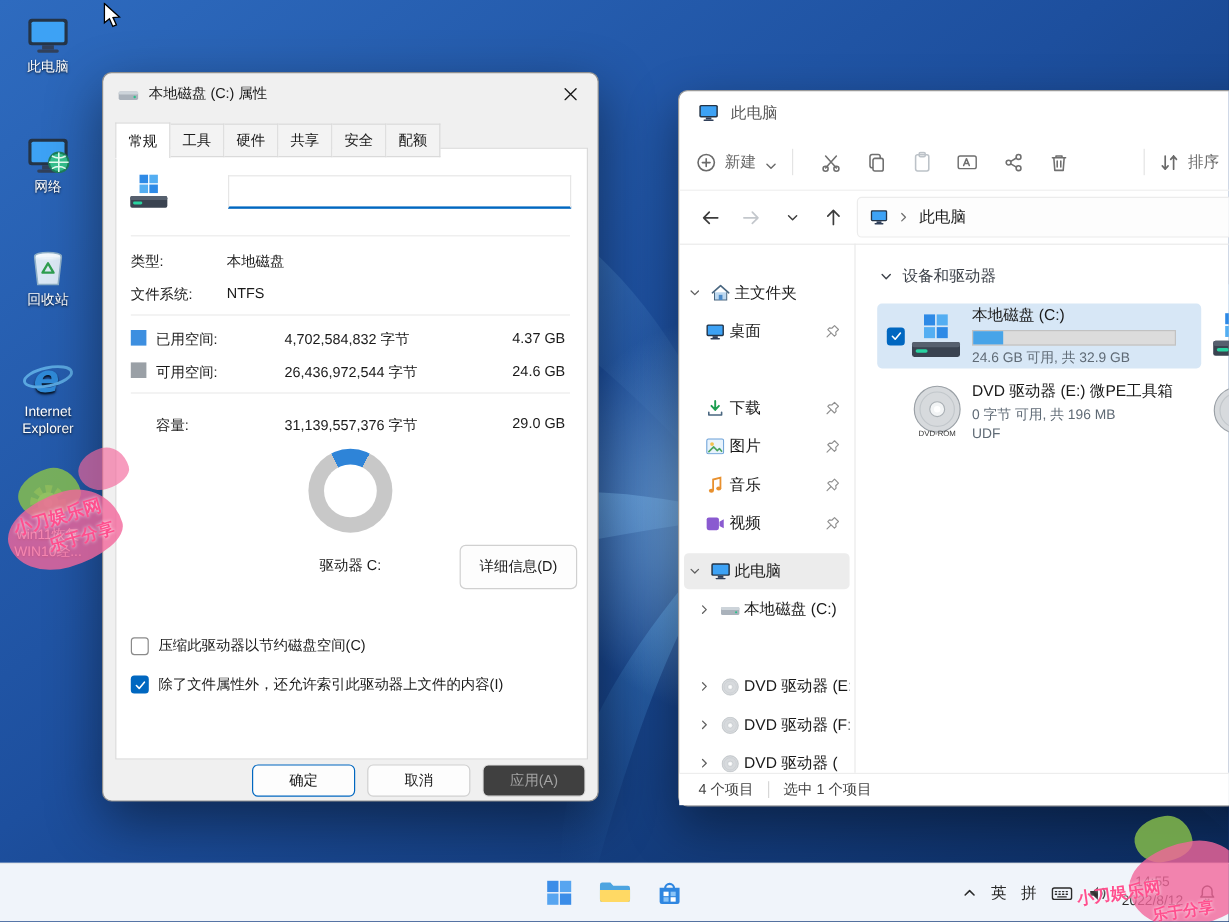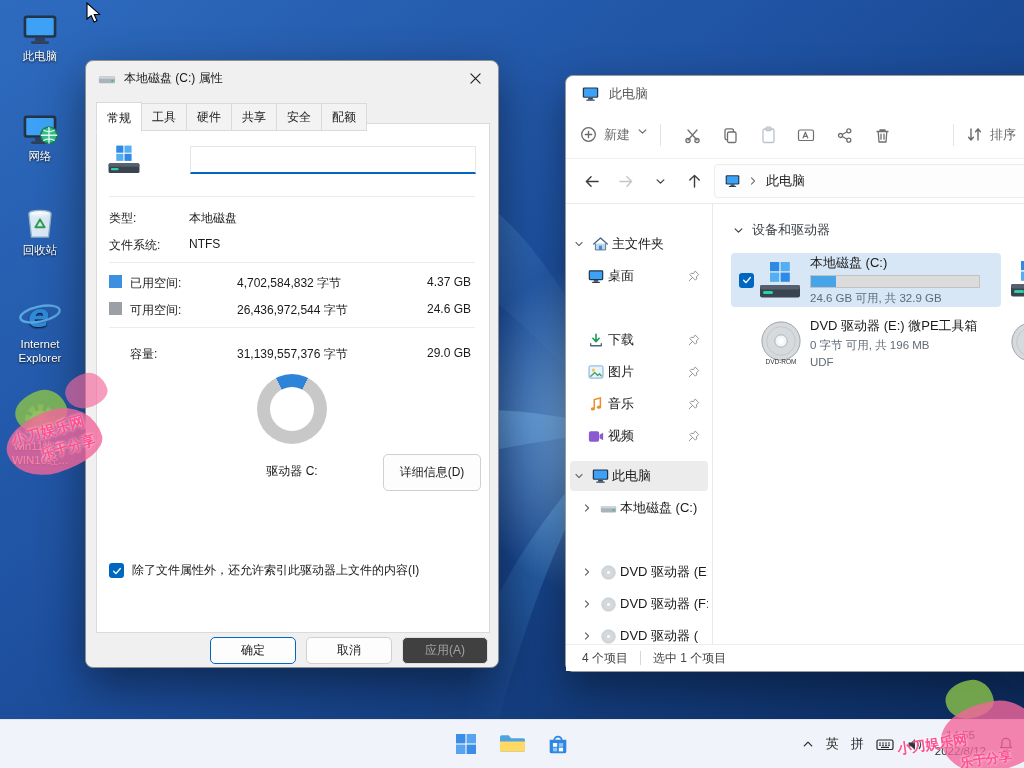--- a/index.html
+++ b/index.html
@@ -47,21 +47,21 @@
 .dlg-btn{position:absolute;top:576px;width:86px;height:27px}
 .dlg-btn.default{border:1px solid #0067c0}
 .dlg-btn.disabled{background:#404040;border-color:#e0e0e0;color:#a2a2a2}
 
 
 .win{position:absolute;left:565px;top:75px;width:520px;height:595px;background:#fff;
      border:1px solid #9a9a9a;border-radius:8px 0 0 8px;box-shadow:0 16px 42px rgba(0,0,0,.4);
      z-index:20;font-size:13px}
 .wt{height:36px;display:flex;align-items:center;gap:10px;padding-left:16px;color:#5a5a5a;font-size:13px}
 .wtool{height:46px;display:flex;align-items:center;border-bottom:1px solid #efefef;padding:0 14px}
-.tbtn{display:flex;align-items:flex-start;gap:7px;color:#6a6a6a}
+.tbtn{display:flex;align-items:flex-end;gap:7px;color:#6a6a6a}
 .tibtn{width:38px;height:34px;display:flex;align-items:center;justify-content:center;border-radius:4px;color:#6f6f6f}
 .tibtn.dis{color:#bcc2c8}
 .tsep{width:1px;height:22px;background:#e4e4e4;margin:0 12px}
 .wnav{height:44px;display:flex;align-items:center;padding:0 12px;gap:6px;border-bottom:1px solid #eaeaea}
 .navbtn{width:28px;height:28px;display:flex;align-items:center;justify-content:center;border-radius:4px;color:#3c3c3c}
 .navbtn.dis{color:#c3c7cc}
 .crumbbar{flex:1;height:32px;background:#fdfdfd;border:1px solid #ececec;border-radius:4px;
           display:flex;align-items:center;gap:8px;padding:0 10px;color:#1a1a1a}
 .wbody{position:absolute;left:0;top:127px;right:0;bottom:26px;display:flex}
 .side{width:146px;position:relative;border-right:1px solid #e9e9e9;overflow:hidden}
@@ -367,20 +367,24 @@
     <span class="slabel" style="top:222px">容量:</span>
     <span class="bytes" style="top:222px">31,139,557,376 字节</span>
     <span class="gbcol" style="top:222px">29.0 GB</span>
 
     <div class="donut" style="background: conic-gradient(from -27.18deg, rgb(46, 132, 216) 0%, rgb(46, 132, 216) 15.1%, rgb(200, 200, 200) 15.1%, rgb(200, 200, 200) 100%);"></div>
     <span style="position:absolute;left:115px;top:339px;width:160px;text-align:center">驱动器 C:</span>
     <div class="btn" style="position:absolute;left:286px;top:330px;width:98px;height:37px">
         <span>详细信息(D)</span>
       </div>
 
+    <div class="chkrow" style="top:406px">
+      <span class="cb off"></span>
+      <span>压缩此驱动器以节约磁盘空间(C)</span>
+    </div>
     <div class="chkrow" style="top:438px">
       <span class="cb on">
           <svg width="10" height="10">
             <use href="#ic-check"></use>
           </svg>
         </span>
       <span>除了文件属性外，还允许索引此驱动器上文件的内容(I)</span>
     </div>
   </div>
 

